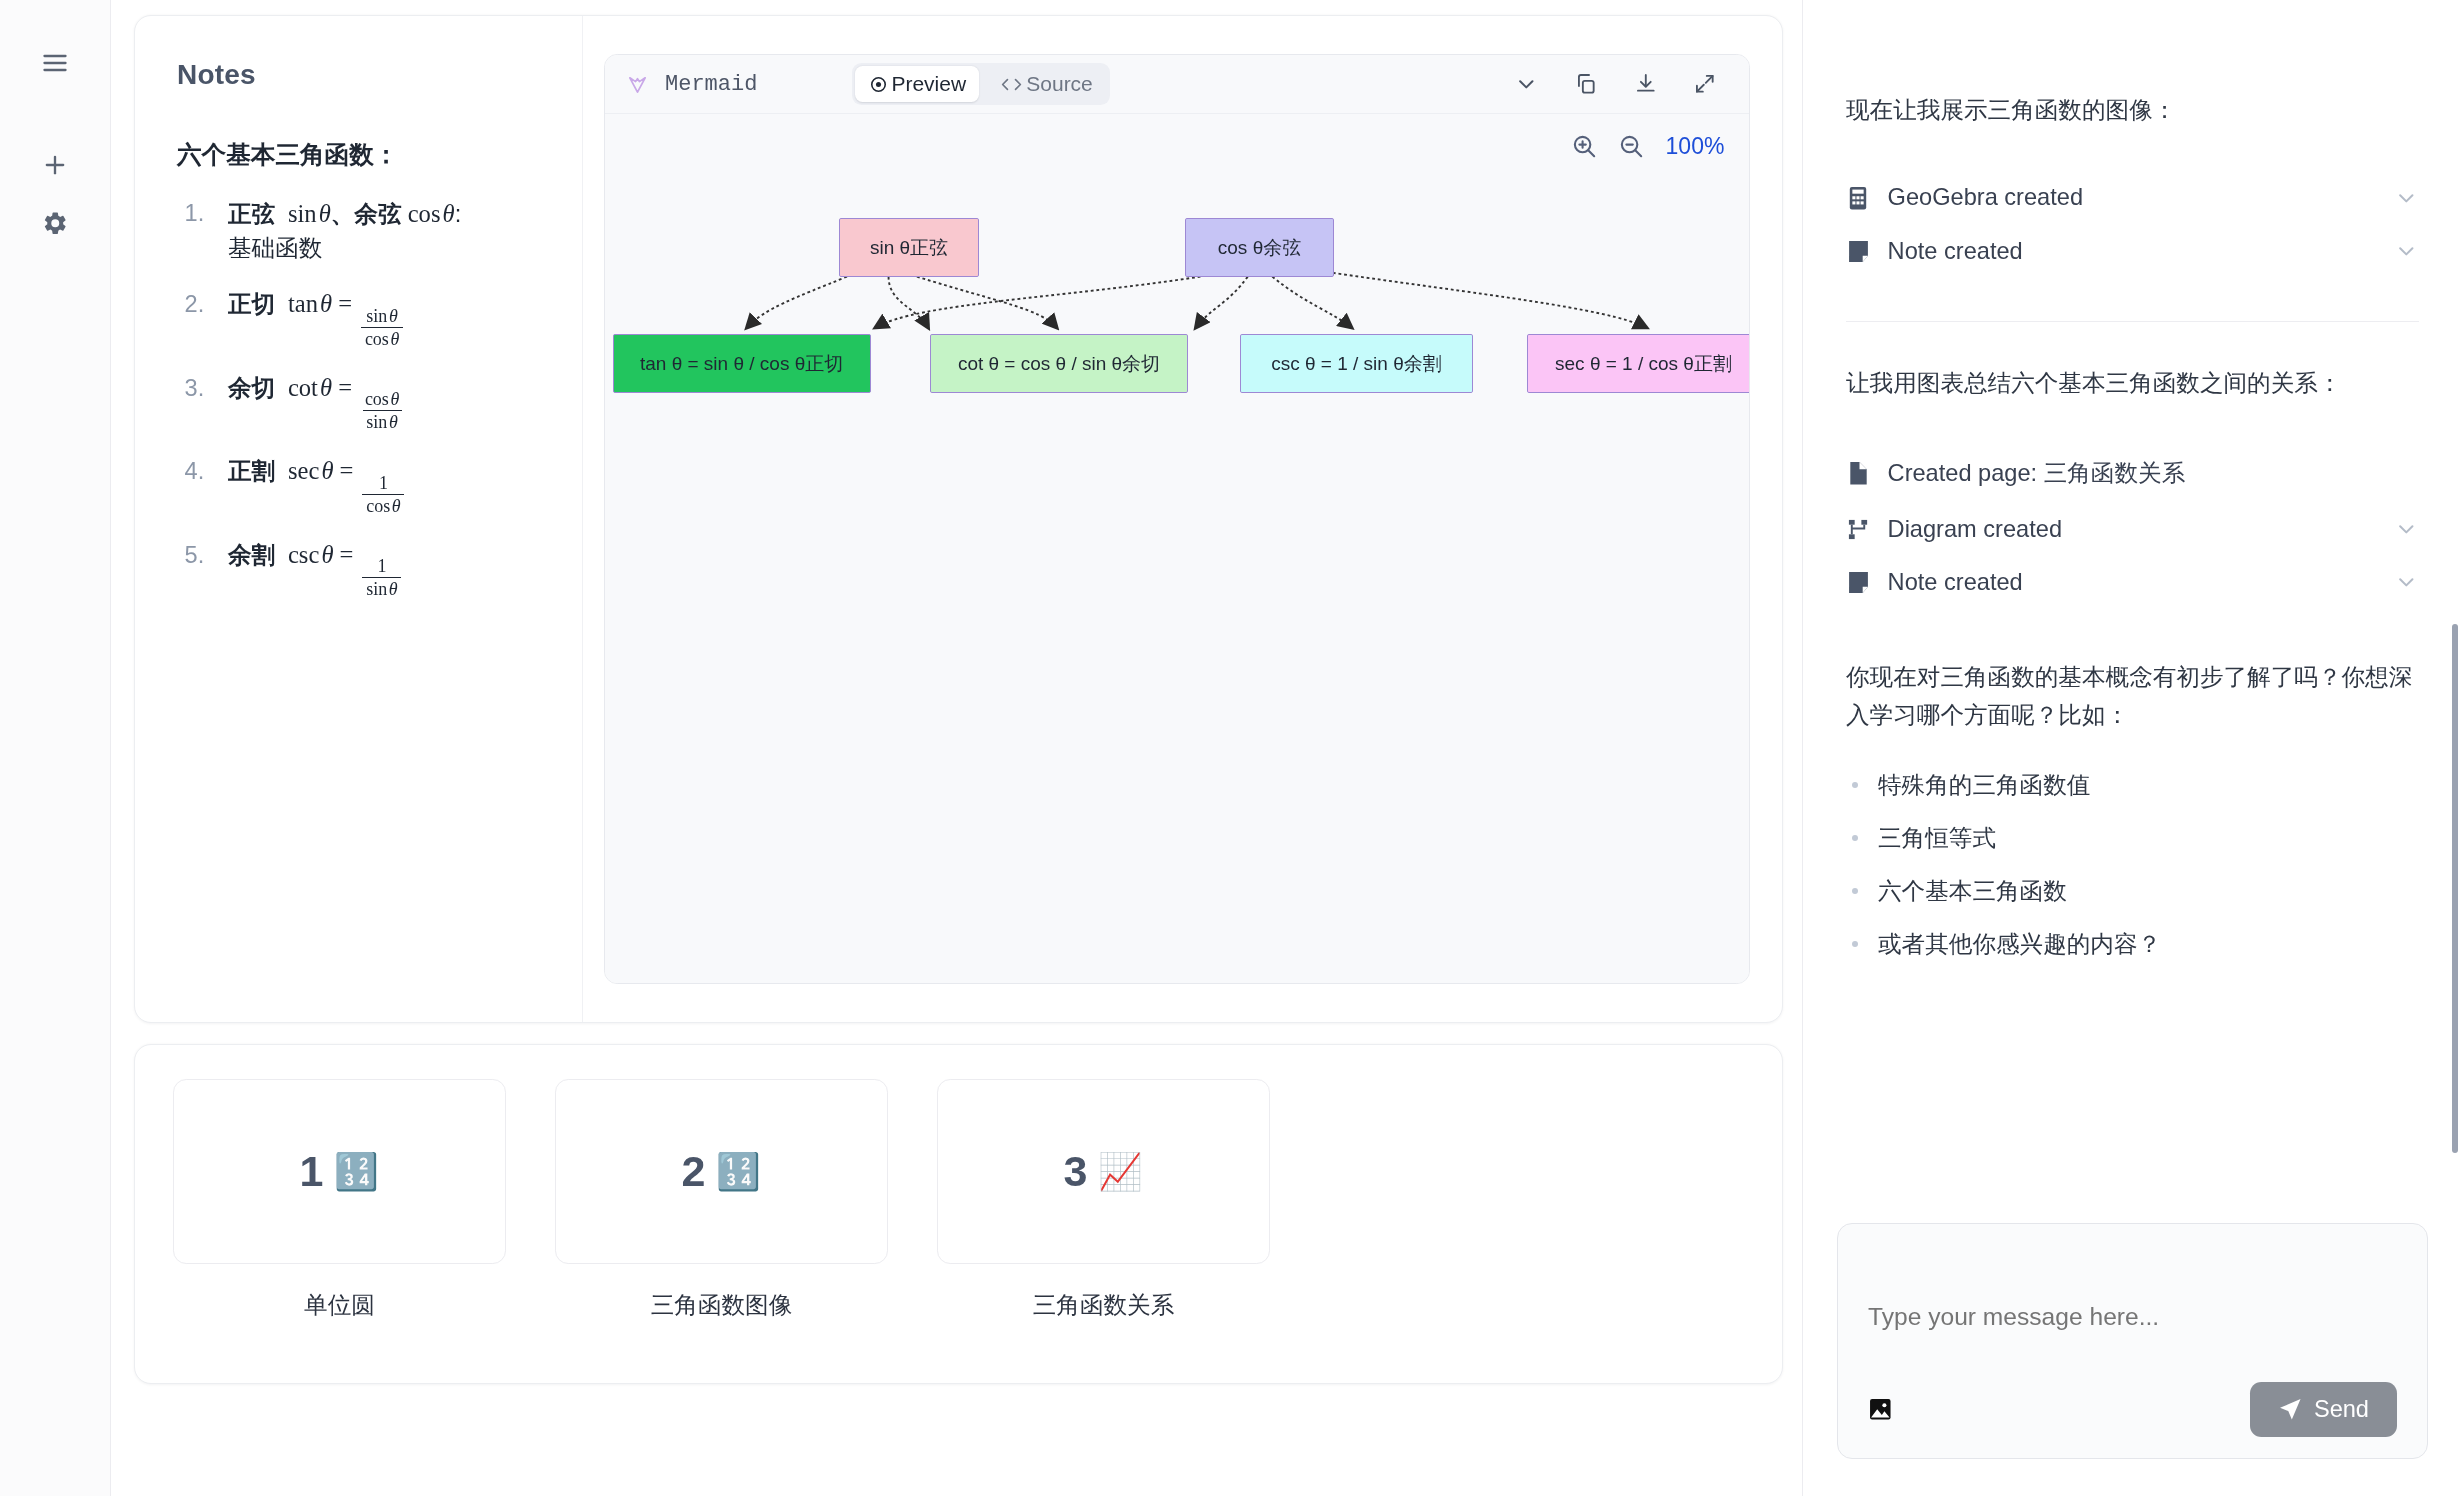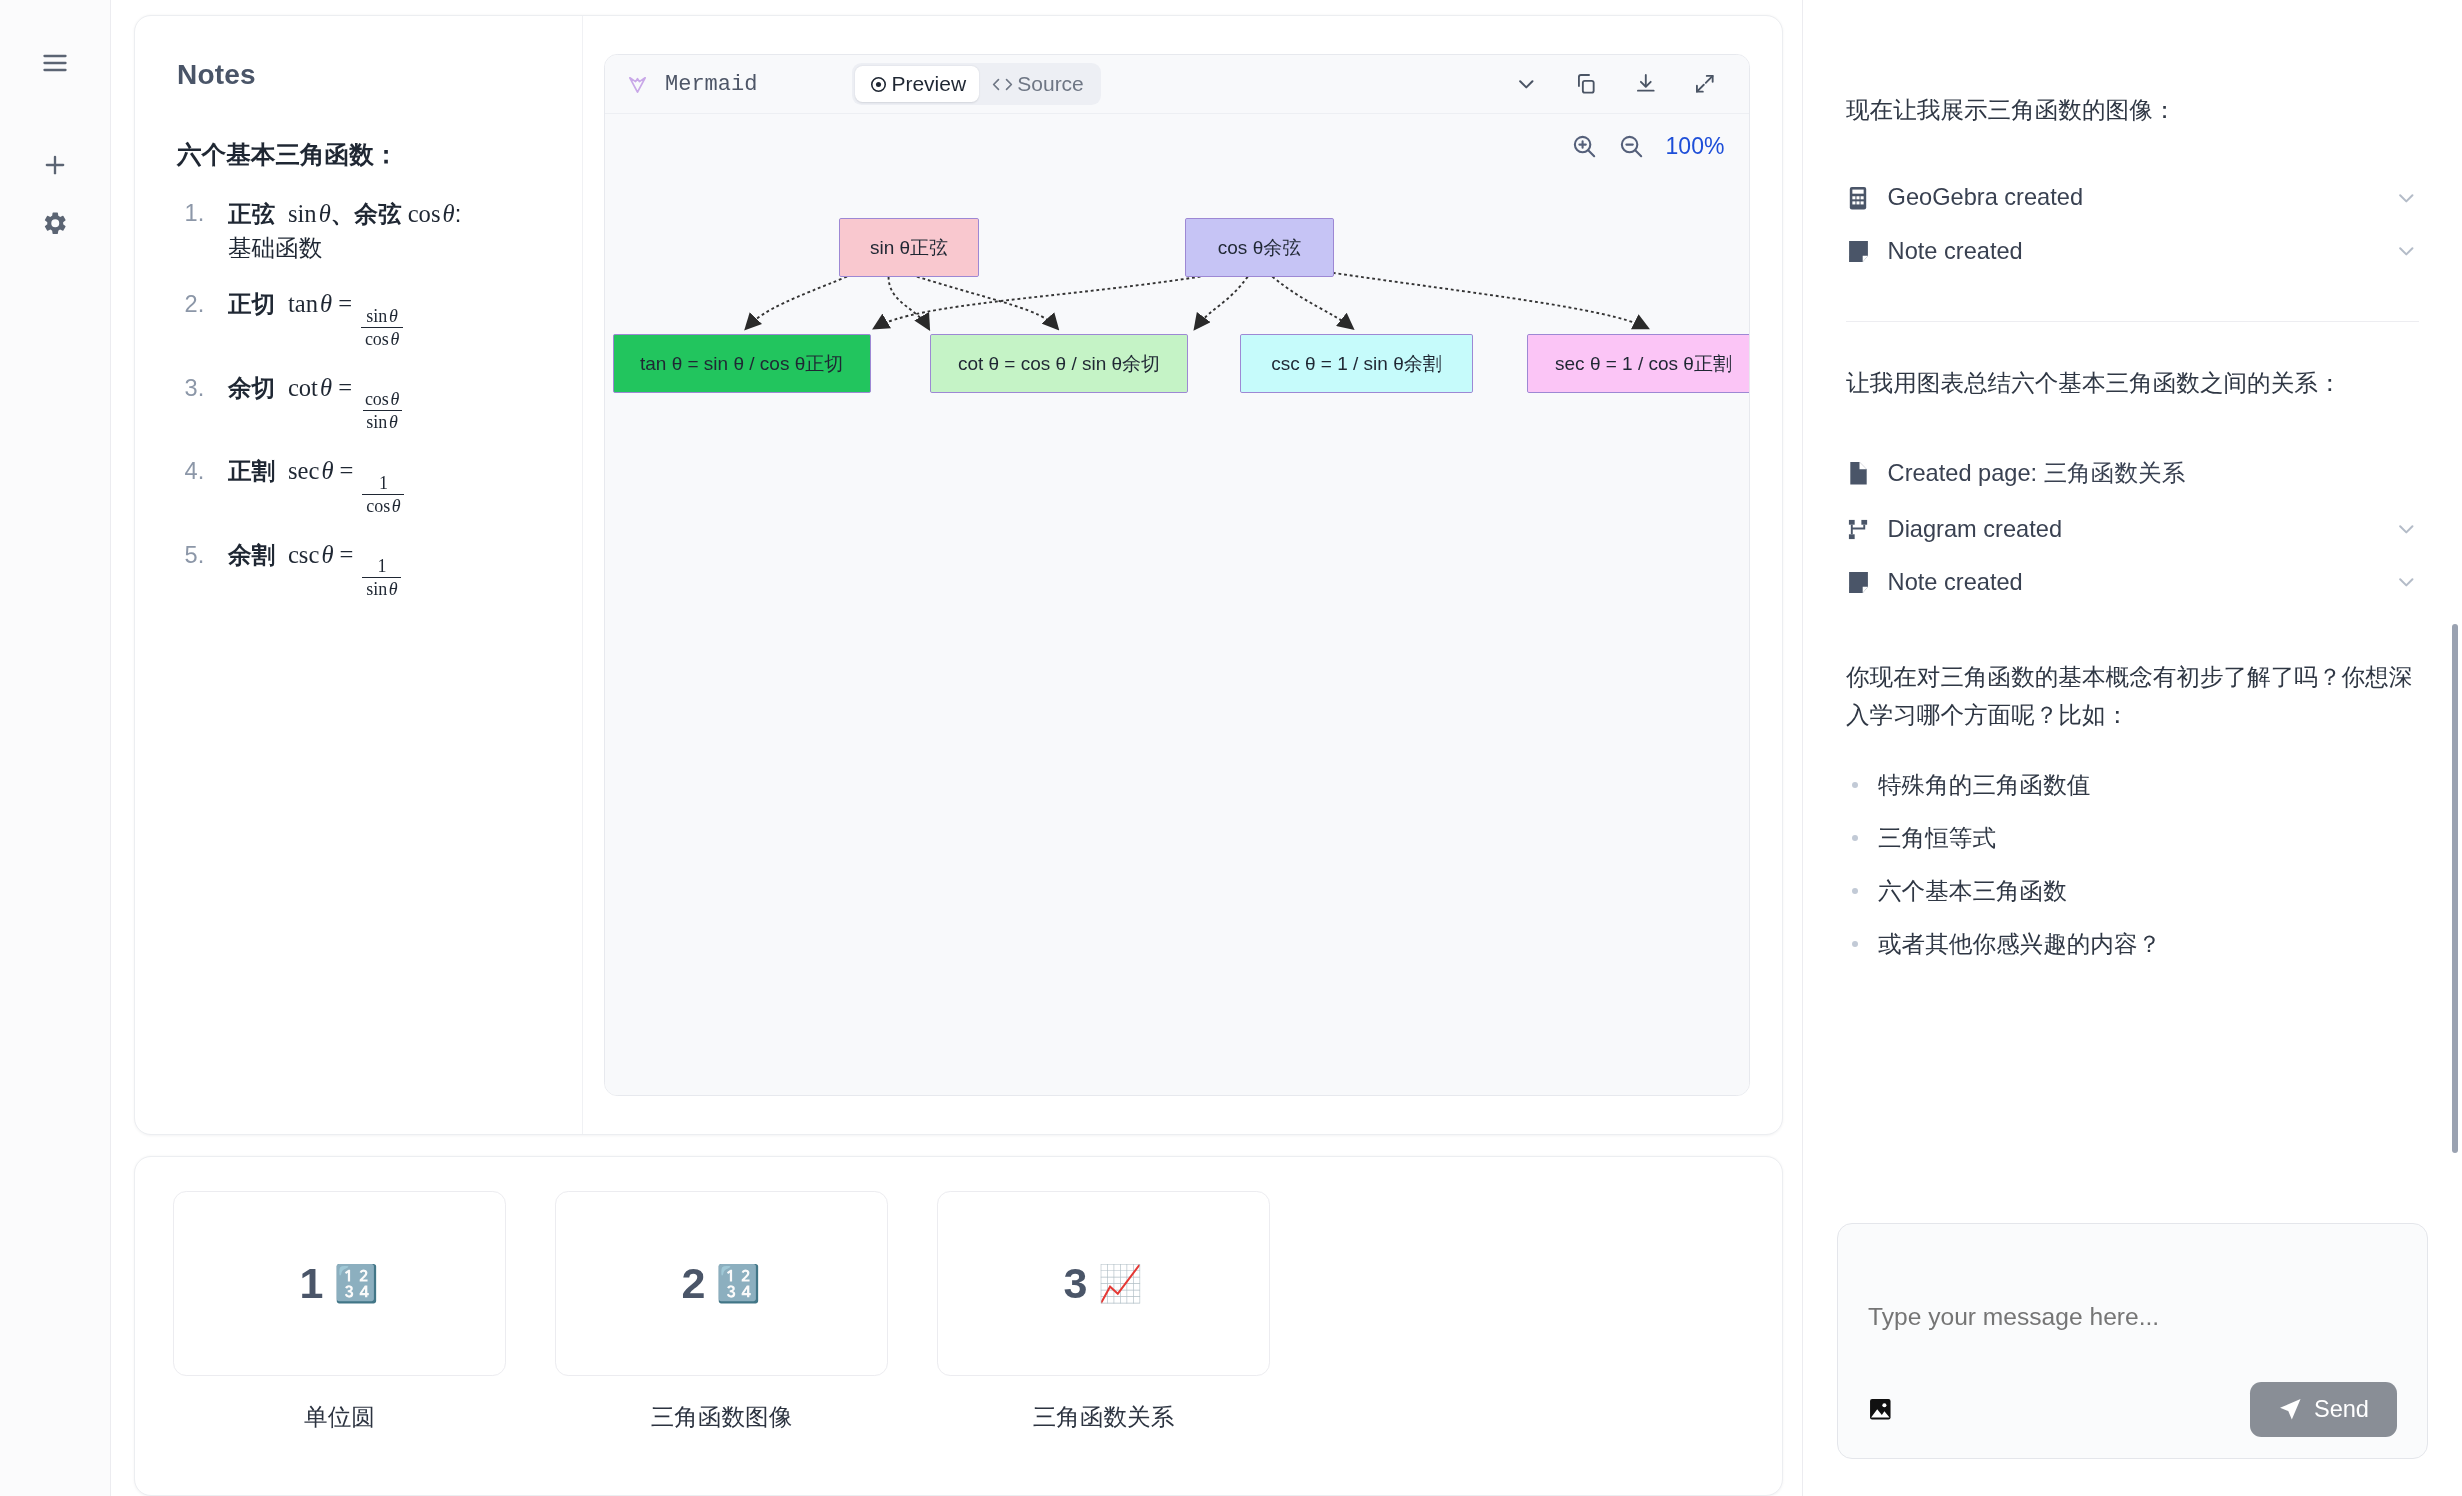--- a/index.html
+++ b/index.html
@@ -36,21 +36,21 @@
   }
 
   .panel {
     background: #ffffff;
     border: 0.9px solid #eceef1;
     border-radius: 17px;
     box-shadow: 0 0.9px 2.8px rgba(16,24,40,.05);
   }
 
   .top-panel {
-    height: 1120px; display: flex; flex-direction: row;
+    height: 1008px; display: flex; flex-direction: row;
     padding: 0;
   }
 
   
   .notes {
     width: 448px; flex: 0 0 448px;
     border-right: 0.9px solid #f0f1f4;
     padding: 43px 32px 0 42px;
     overflow: hidden;
   }
@@ -102,21 +102,21 @@
     background: #f8f9fb; border-bottom: 0.9px solid #edeff3;
     display: flex; align-items: center; padding: 0 21px; gap: 13.2px;
   }
   .mm-brand {
     font-family: "Liberation Mono", "DejaVu Sans Mono", monospace;
     font-size: 22px; color: #4e5667; display: flex; align-items: center; gap: 16px;
   }
   .mm-seg {
     margin-left: 81px;
     background: #edeff4; border-radius: 9.4px; padding: 3.8px;
-    display: flex; gap: 0;
+    display: flex; gap: 9px;
   }
   .mm-seg-btn {
     display: flex; align-items: center; gap: 3.8px;
     font-size: 21px; color: #6e7684;
     padding: 5.7px 13.2px; border-radius: 7.6px; cursor: pointer;
     white-space: nowrap;
   }
   .mm-seg-btn.active { background: #ffffff; color: #1f2733; box-shadow: 0 0.9px 1.9px rgba(16,24,40,.12); }
   .mm-spacer { flex: 1 1 auto; }
   .mm-ico { color: #4b5565; padding: 0 11.3px; cursor: pointer; display: flex; align-items: center; }

